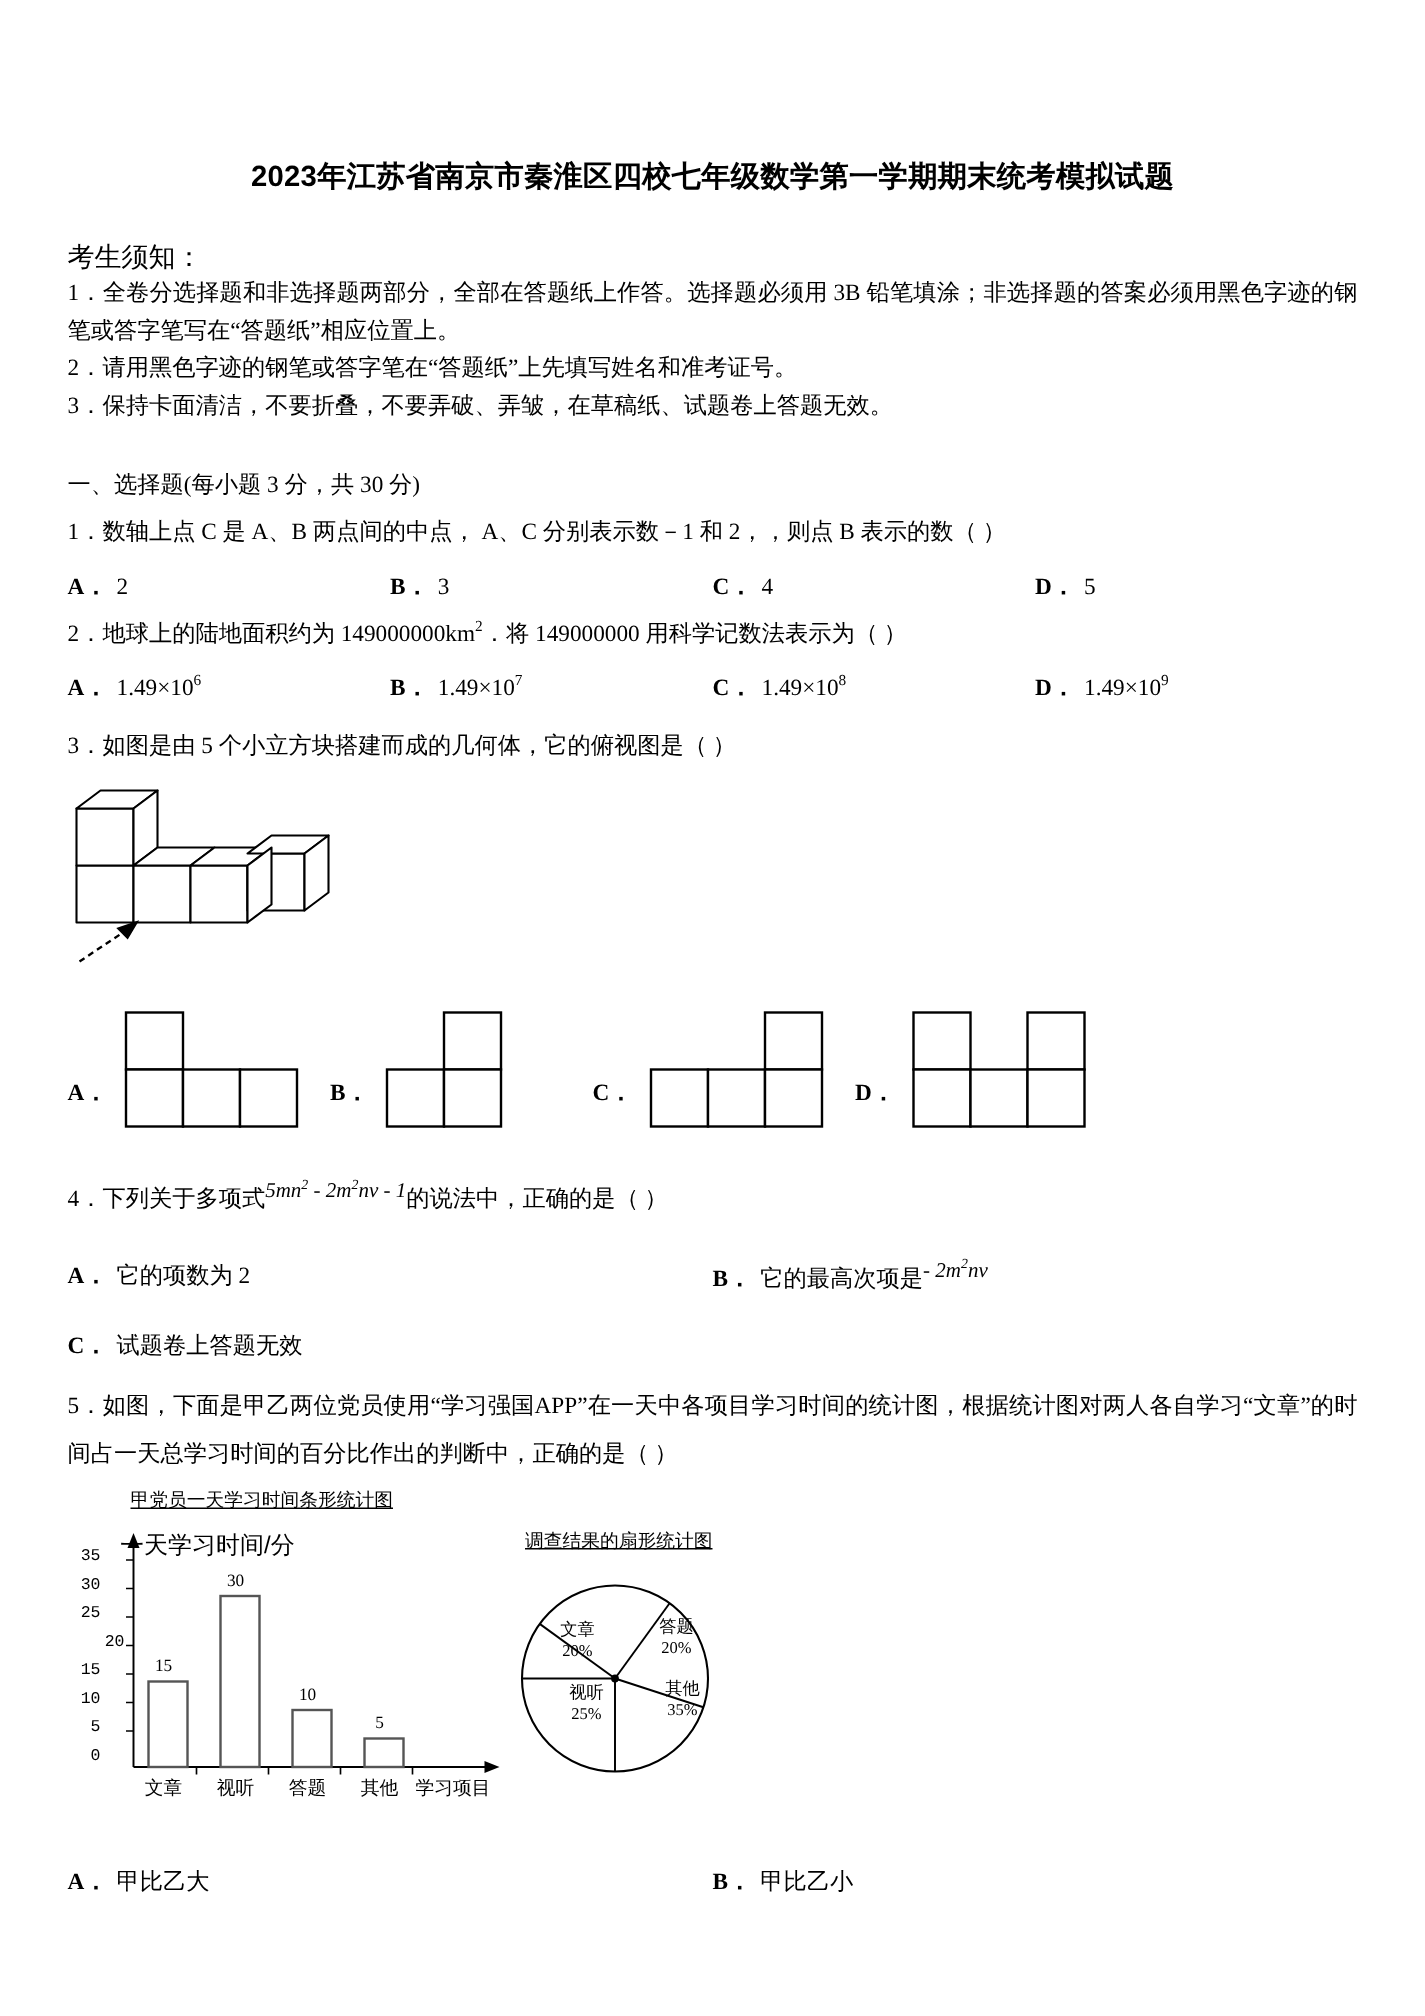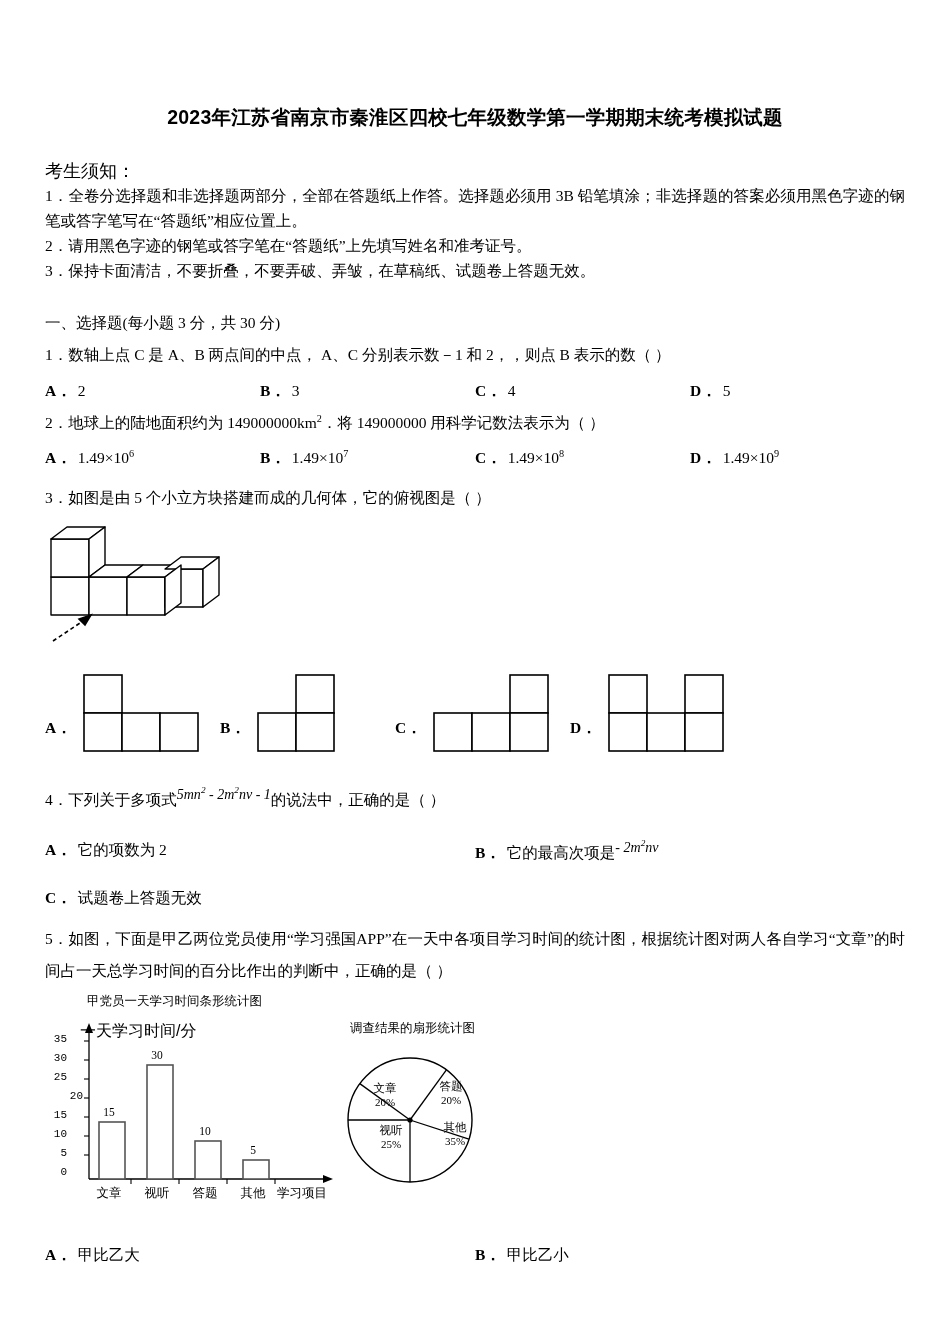--- a/index.html
+++ b/index.html
@@ -75,20 +75,21 @@
   }
   .grid-item { display: flex; align-items: flex-end; }
   .grid-label { font-size: 15.5px; font-weight: bold; margin-right: 10px; margin-bottom: 14px; }
 
   
   .charts { position: relative; height: 230px; margin-top: 6px; }
   .chart-title {
     font-size: 12.5px;
     font-family: "Liberation Sans", "DejaVu Sans", sans-serif;
     position: absolute;
+    text-decoration: underline;
   }
   .axis-name {
     font-size: 16px;
     font-family: "Liberation Sans", "DejaVu Sans", sans-serif;
     position: absolute;
   }
   .tick-lbl {
     position: absolute;
     font-size: 11px;
     font-family: Liberation Mono, monospace;

